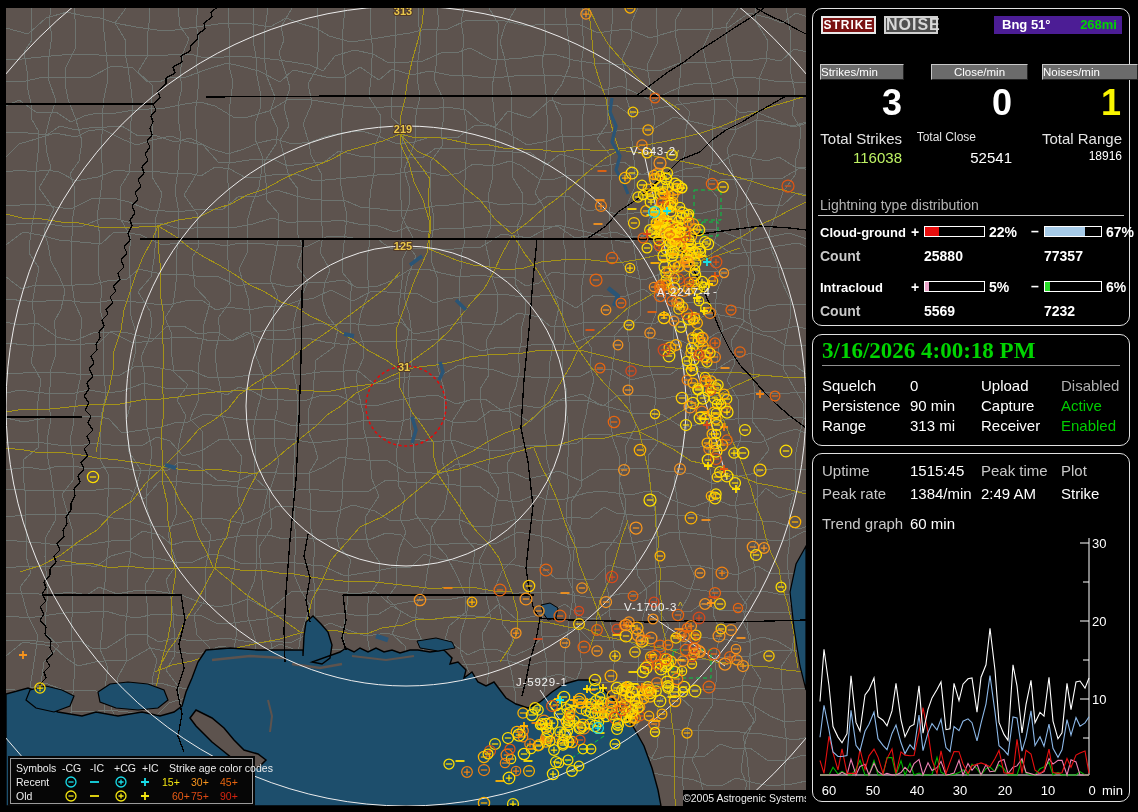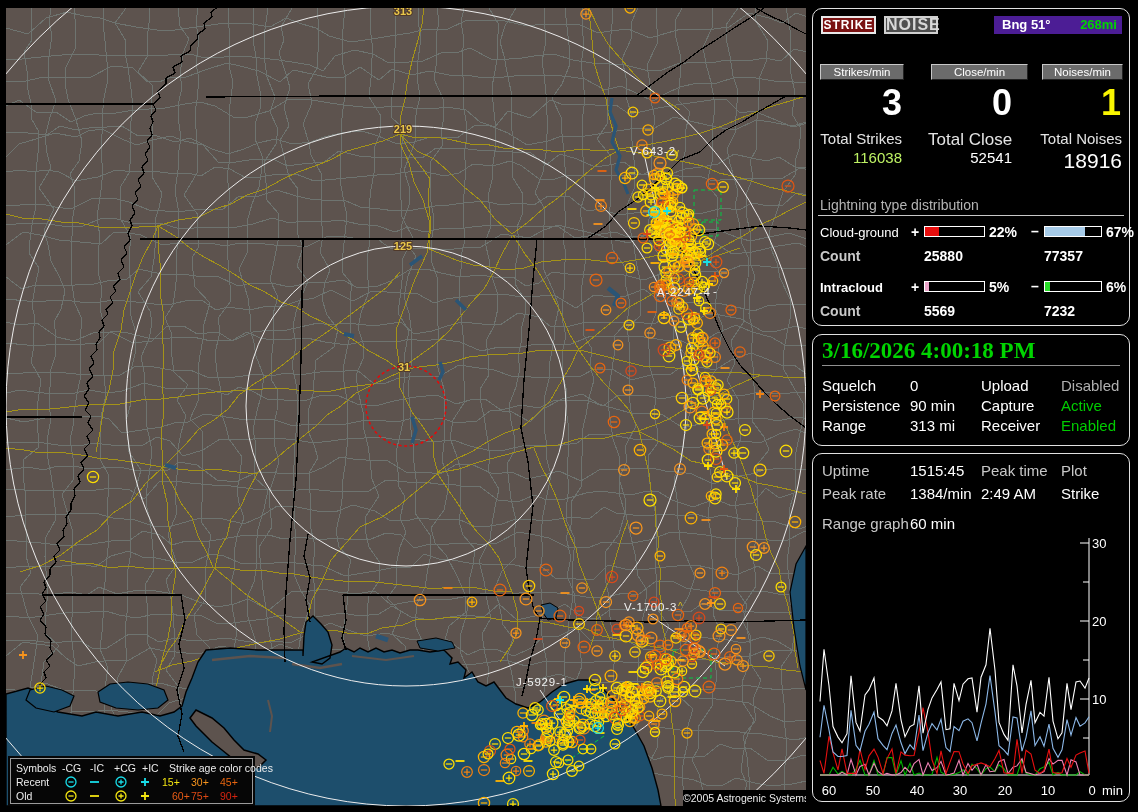--- a/index.html
+++ b/index.html
@@ -2335,35 +2335,35 @@
 <div class="t" style="left:180px;top:31px;color:#dc4814">75+</div>
 <div class="t" style="left:209px;top:31px;color:#d42410">90+</div>
 </div>
 
 <div class="abs" style="left:683px;top:790px;width:123px;height:16px;background:#000;color:#ececec;font-size:10.5px;line-height:16px;white-space:nowrap;overflow:hidden;text-align:center">©2005 Astrogenic Systems</div>
 
 <div class="box" style="left:812px;top:8px;width:318px;height:318px"></div>
 <div class="t" style="left:821px;top:16px;width:55px;height:18px;background:#7a1212;border:2px solid #e8e8e8;color:#fff;font-weight:bold;font-size:12px;text-align:center;line-height:14px;letter-spacing:1px">STRIKE</div>
 <div class="t" style="left:884px;top:16px;width:54px;height:18px;background:#4e4e4e;border:2px solid #d0d0d0;color:#d8d8d8;font-weight:bold;font-size:16px;text-align:center;line-height:14px;letter-spacing:1px">NOISE</div>
 <div class="t" style="left:994px;top:16px;width:128px;height:18px;background:#4c1d95;color:#fff;font-weight:bold;font-size:13px;line-height:18px"><span style="padding-left:8px">Bng 51°</span><span style="position:absolute;right:5px;color:#00d400">268mi</span></div>
-<div class="t" style="left:820px;top:64px;width:84px;height:16px;background:#6b6b6b;border:1px solid #c8c8c8;border-bottom-color:#222;border-right-color:#222;color:#fff;font-size:11.5px;text-align:center;line-height:14px">Strikes/min</div>
+<div class="t" style="left:820px;top:64px;width:84px;height:16px;background:#6b6b6b;border:1px solid #c8c8c8;border-bottom-color:#222;border-right-color:#222;color:#fff;font-size:11.5px;text-align:left;line-height:14px">Strikes/min</div>
 <div class="t" style="left:931px;top:64px;width:97px;height:16px;background:#6b6b6b;border:1px solid #c8c8c8;border-bottom-color:#222;border-right-color:#222;color:#fff;font-size:11.5px;text-align:center;line-height:14px">Close/min</div>
-<div class="t" style="left:1042px;top:64px;width:81px;height:16px;background:#6b6b6b;border:1px solid #c8c8c8;border-bottom-color:#222;border-right-color:#222;color:#fff;font-size:11.5px;text-align:center;line-height:14px">Noises/min</div>
+<div class="t" style="left:1042px;top:64px;width:96px;height:16px;background:#6b6b6b;border:1px solid #c8c8c8;border-bottom-color:#222;border-right-color:#222;color:#fff;font-size:11.5px;text-align:left;line-height:14px">Noises/min</div>
 <div class="t" style="left:802px;top:82px;width:100px;text-align:right;color:#fff;font-size:36px;font-weight:bold">3</div>
 <div class="t" style="left:912px;top:82px;width:100px;text-align:right;color:#fff;font-size:36px;font-weight:bold">0</div>
 <div class="t" style="left:1021px;top:82px;width:100px;text-align:right;color:#f8f400;font-size:36px;font-weight:bold">1</div>
 <div class="t" style="left:802px;top:130px;width:100px;text-align:right;color:#e4e4e4;font-size:15px">Total Strikes</div>
-<div class="t" style="left:928px;top:130px;width:100px;color:#e4e4e4;font-size:17px">Total Close</div>
-<div class="t" style="left:1022px;top:130px;width:100px;text-align:right;color:#e4e4e4;font-size:15px">Total Noises</div>
+<div class="t" style="left:876px;top:130px;width:100px;text-align:right;color:#e4e4e4;font-size:12px">Total Close</div>
+<div class="t" style="left:1022px;top:130px;width:100px;text-align:right;color:#e4e4e4;font-size:15px">Total Range</div>
 <div class="t" style="left:802px;top:149px;width:100px;text-align:right;color:#bef264;font-size:15px">116038</div>
 <div class="t" style="left:912px;top:149px;width:100px;text-align:right;color:#fff;font-size:15px">52541</div>
-<div class="t" style="left:1022px;top:149px;width:100px;text-align:right;color:#fff;font-size:21px">18916</div>
+<div class="t" style="left:1022px;top:149px;width:100px;text-align:right;color:#fff;font-size:12px">18916</div>
 <div class="t" style="left:820px;top:197px;color:#b4b4b4;font-size:14px">Lightning type distribution</div>
 <div class="abs" style="left:818px;top:215px;width:306px;height:1px;background:#c8c8c8"></div>
-<div class="t" style="left:820px;top:225px;color:#fff;font-size:13px;font-weight:normal">Cloud-ground</div>
+<div class="t" style="left:820px;top:225px;color:#fff;font-size:13px;font-weight:bold">Cloud-ground</div>
 <div class="t" style="left:911px;top:224px;color:#fff;font-size:14px;font-weight:bold">+</div>
 <div class="bar" style="left:924px;top:226px;width:61px">
     <i style="width:14px;background:#e80e0e"></i>
   </div>
 <div class="t" style="left:989px;top:224px;color:#fff;font-size:14px;font-weight:bold">22%</div>
 <div class="t" style="left:1031px;top:223px;color:#fff;font-size:14px;font-weight:bold">–</div>
 <div class="bar" style="left:1044px;top:226px;width:58px">
     <i style="width:40px;background:#a6cbe8"></i>
   </div>
 <div class="t" style="left:1106px;top:224px;color:#fff;font-size:14px;font-weight:bold">67%</div>
@@ -2403,21 +2403,21 @@
 
 <div class="box" style="left:812px;top:453px;width:318px;height:349px"></div>
 <div class="t" style="left:822px;top:462px;color:#c8c8c8;font-size:15px">Uptime</div>
 <div class="t" style="left:910px;top:462px;color:#fff;font-size:15px">1515:45</div>
 <div class="t" style="left:981px;top:462px;color:#c8c8c8;font-size:15px">Peak time</div>
 <div class="t" style="left:1061px;top:462px;color:#c8c8c8;font-size:15px">Plot</div>
 <div class="t" style="left:822px;top:485px;color:#c8c8c8;font-size:15px">Peak rate</div>
 <div class="t" style="left:910px;top:485px;color:#fff;font-size:15px">1384/min</div>
 <div class="t" style="left:981px;top:485px;color:#fff;font-size:15px">2:49 AM</div>
 <div class="t" style="left:1061px;top:485px;color:#fff;font-size:15px">Strike</div>
-<div class="t" style="left:822px;top:515px;color:#c8c8c8;font-size:15px">Range graph</div>
+<div class="t" style="left:822px;top:515px;color:#c8c8c8;font-size:15px">Trend graph</div>
 <div class="t" style="left:910px;top:515px;color:#fff;font-size:15px">60 min</div>
 <svg class="abs" style="left:812px;top:453px" width="318" height="349" viewBox="812 453 318 349">
 <g stroke="#fff" stroke-width="1" fill="none">
 <path d="M1089 538V775"></path>
 <path d="M820 775H1089"></path>
 <path d="M1089 543H1080M1089 582H1083M1089 621H1080M1089 660H1083M1089 699H1080M1089 738H1083"></path>
 </g>
 <polyline points="820,775.0 824,774.8 829,775.0 833,767.2 838,774.1 842,771.3 847,774.7 851,775.0 856,769.1 860,760.2 865,775.0 869,775.0 874,760.5 878,775.0 883,775.0 887,757.6 892,757.6 896,775.0 901,760.8 905,775.0 910,763.4 914,775.0 919,773.1 923,775.0 928,775.0 932,774.5 937,757.2 941,772.2 946,775.0 950,775.0 954,774.4 959,772.6 963,769.7 968,775.0 972,764.1 977,768.8 981,775.0 986,768.6 990,767.2 995,771.7 999,764.8 1004,768.7 1008,775.0 1013,775.0 1017,775.0 1022,759.6 1026,773.2 1031,775.0 1035,775.0 1040,768.8 1044,766.9 1049,762.3 1053,775.0 1058,772.5 1062,775.0 1067,775.0 1071,775.0 1076,775.0 1080,771.6 1085,775.0 1089,775.0" fill="none" stroke="#00b400" stroke-width="1.1"></polyline>
     <polyline points="820,775.0 824,775.0 829,775.0 833,775.0 838,775.0 842,772.3 847,775.0 851,759.3 856,775.0 860,766.4 865,764.3 869,775.0 874,763.3 878,771.4 883,775.0 887,773.4 892,775.0 896,775.0 901,772.5 905,767.4 910,772.5 914,763.5 919,759.4 923,775.0 928,762.8 932,770.5 937,767.7 941,761.5 946,775.0 950,774.2 954,773.1 959,760.2 963,775.0 968,763.5 972,770.3 977,764.0 981,775.0 986,764.6 990,771.7 995,771.0 999,761.4 1004,759.5 1008,773.5 1013,767.2 1017,765.9 1022,758.8 1026,772.3 1031,773.8 1035,775.0 1040,773.6 1044,771.6 1049,758.7 1053,764.1 1058,760.4 1062,760.2 1067,775.0 1071,759.7 1076,761.9 1080,775.0 1085,775.0 1089,775.0" fill="none" stroke="#ee82b4" stroke-width="1.1"></polyline>
     <polyline points="820,760.5 824,773.4 829,736.2 833,752.7 838,769.9 842,748.8 847,773.4 851,773.4 856,773.4 860,749.3 865,769.3 869,755.8 874,749.1 878,757.1 883,773.4 887,758.6 892,749.0 896,773.4 901,751.9 905,755.1 910,755.7 914,755.5 919,732.3 923,707.5 928,732.3 932,759.8 937,773.4 941,750.8 946,773.4 950,762.1 954,751.5 959,751.7 963,763.9 968,773.4 972,765.8 977,764.3 981,762.9 986,764.7 990,766.8 995,758.6 999,750.5 1004,772.7 1008,773.4 1013,773.4 1017,739.3 1022,773.4 1026,750.2 1031,754.1 1035,770.2 1040,773.4 1044,770.4 1049,749.1 1053,772.6 1058,773.4 1062,772.8 1067,758.4 1071,767.3 1076,755.1 1080,753.1 1085,751.0 1089,773.4" fill="none" stroke="#e81010" stroke-width="1.1"></polyline>

